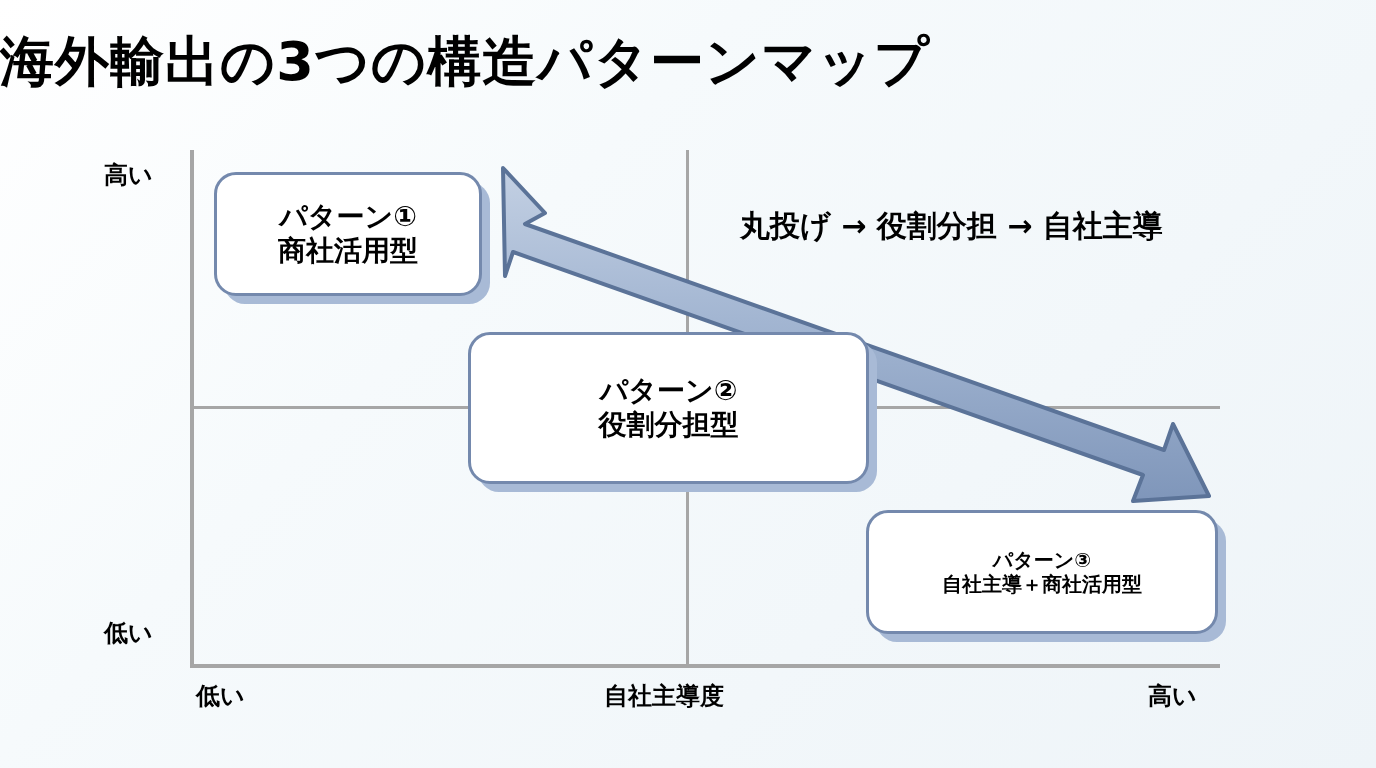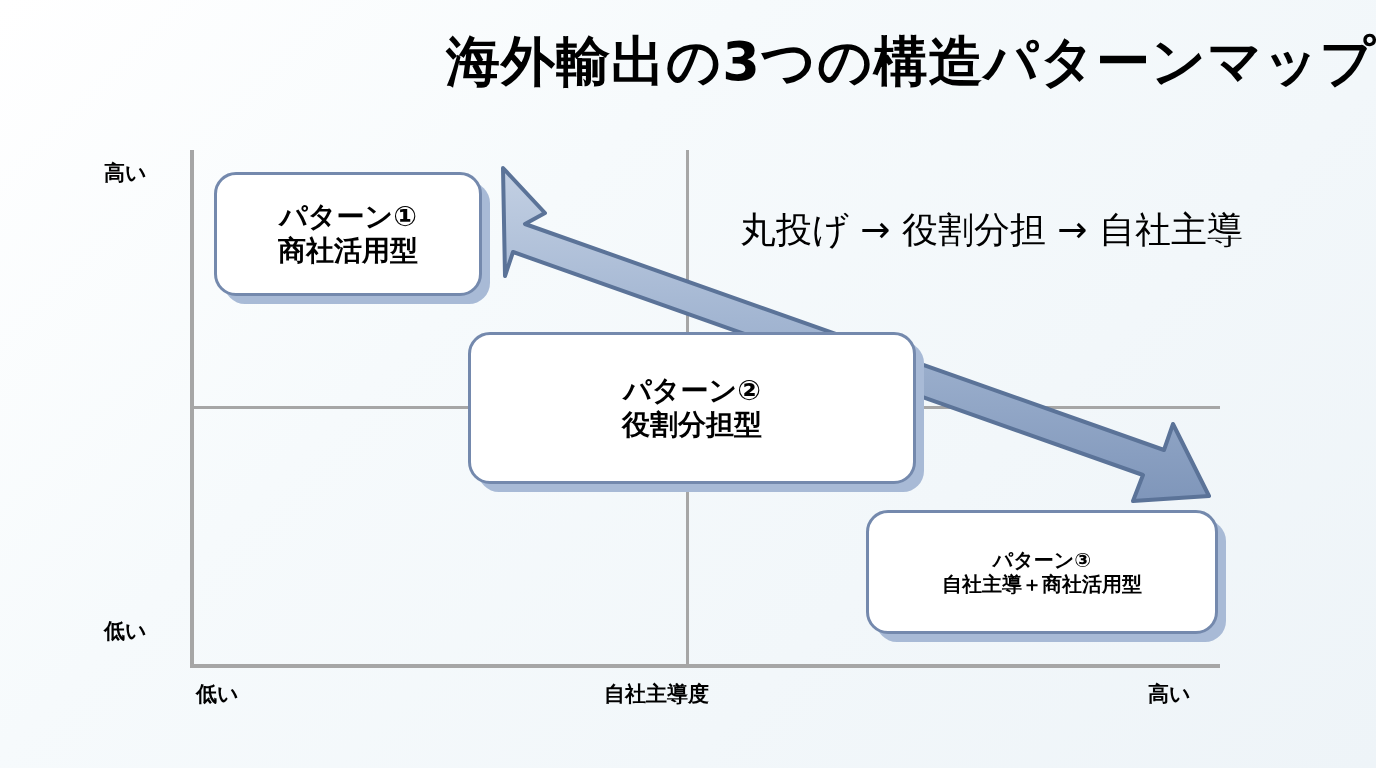--- a/index.html
+++ b/index.html
@@ -19,21 +19,21 @@
     height: 768px;
     background: linear-gradient(135deg, #ffffff 0%, #f6fafc 35%, #eef4f8 100%);
   }
 
   
   #title {
     position: absolute;
     left: 0;
     top: 26px;
     width: 1376px;
-    text-align: right;
+    text-align: left;
     font-size: 54px;
     font-weight: bold;
     color: #000000;
     letter-spacing: 1px;
     white-space: nowrap;
   }
 
   
   .axis-line {
     position: absolute;
@@ -64,21 +64,21 @@
   #grid-v {
     left: 686px;
     top: 150px;
     width: 3px;
     height: 516px;
   }
 
   
   .axis-label {
     position: absolute;
-    font-size: 21px;
+    font-size: 24px;
     font-weight: bold;
     color: #000000;
     white-space: nowrap;
   }
   #y-high  { left: 104px; top: 159px; }
   #y-low   { left: 104px; top: 617px; }
   #y-title {
     left: 112px;
     top: 318px;
     width: 40px;
@@ -127,39 +127,39 @@
   #box-1 {
     left: 214px;
     top: 172px;
     width: 268px;
     height: 124px;
     font-size: 28px;
   }
   #box-2 {
     left: 468px;
     top: 332px;
-    width: 448px;
+    width: 401px;
     height: 152px;
     font-size: 28px;
   }
   #box-3 {
     left: 866px;
     top: 510px;
     width: 352px;
     height: 124px;
     font-size: 20px;
   }
 
   
   #flow-note {
     position: absolute;
     left: 740px;
     top: 206px;
-    font-size: 36px;
-    font-weight: normal;
+    font-size: 30px;
+    font-weight: bold;
     color: #000000;
     white-space: nowrap;
     z-index: 6;
   }
 </style>
 </head>
 <body>
 
 <div id="slide">
 

